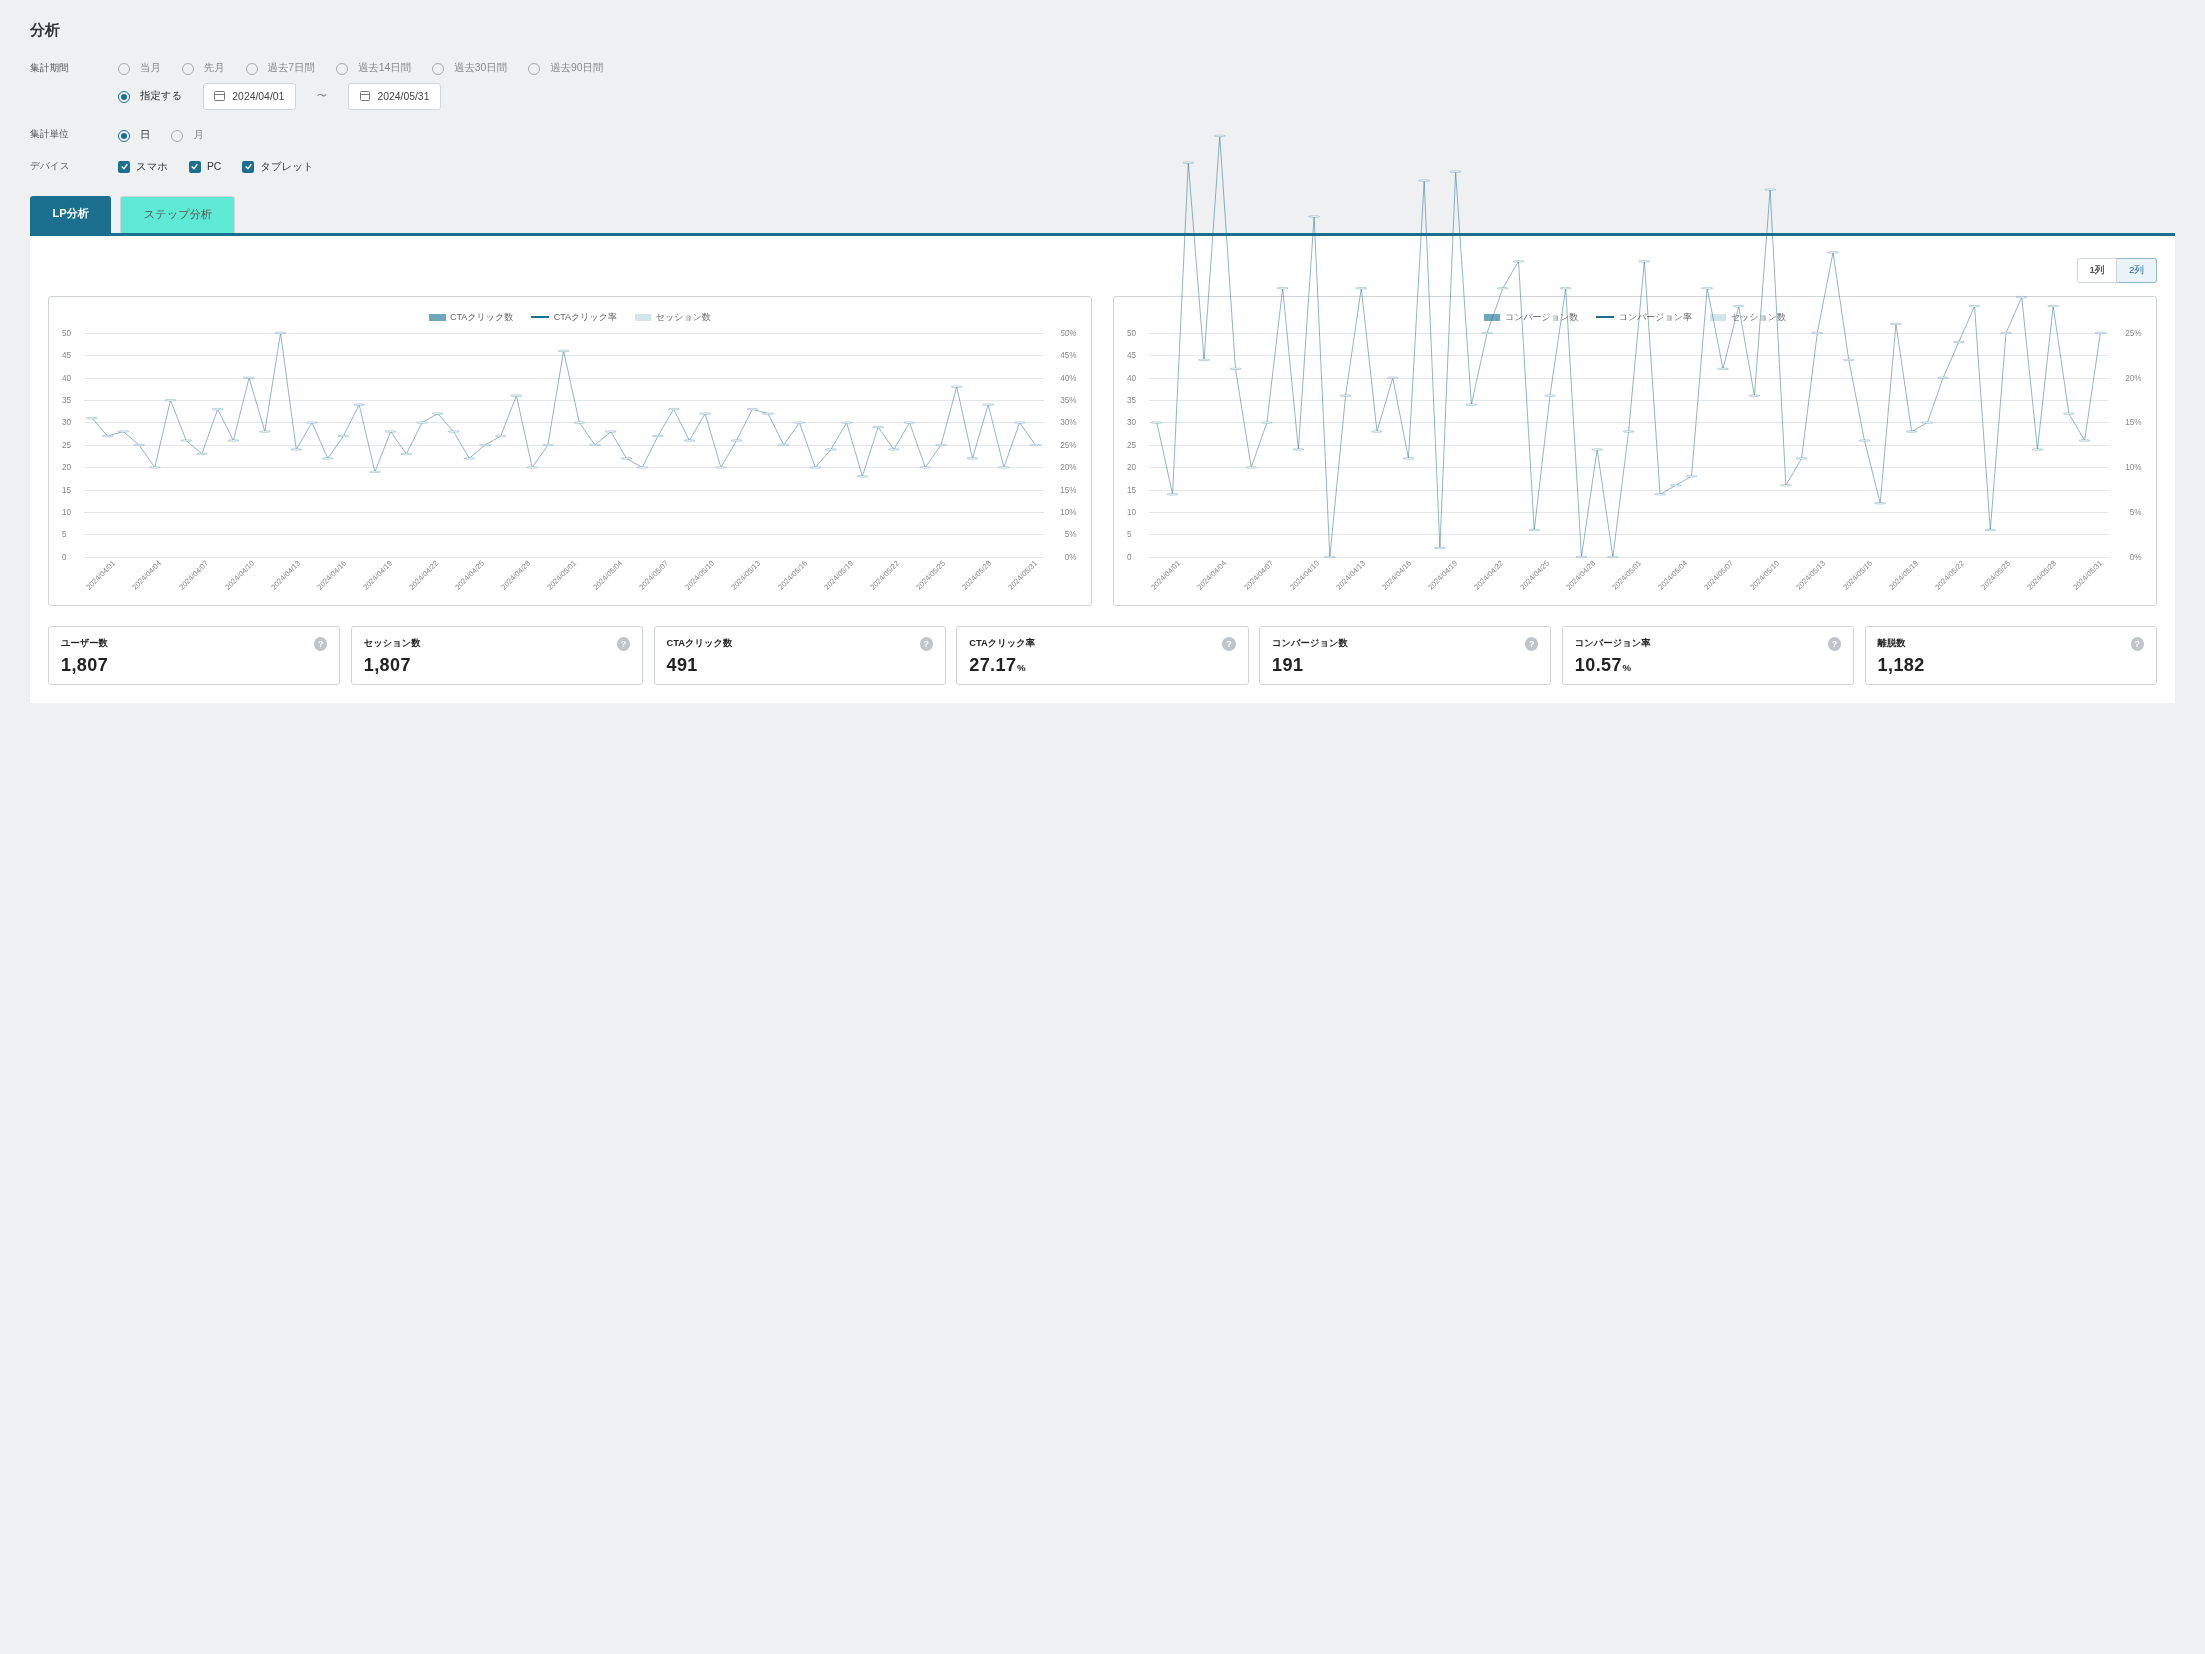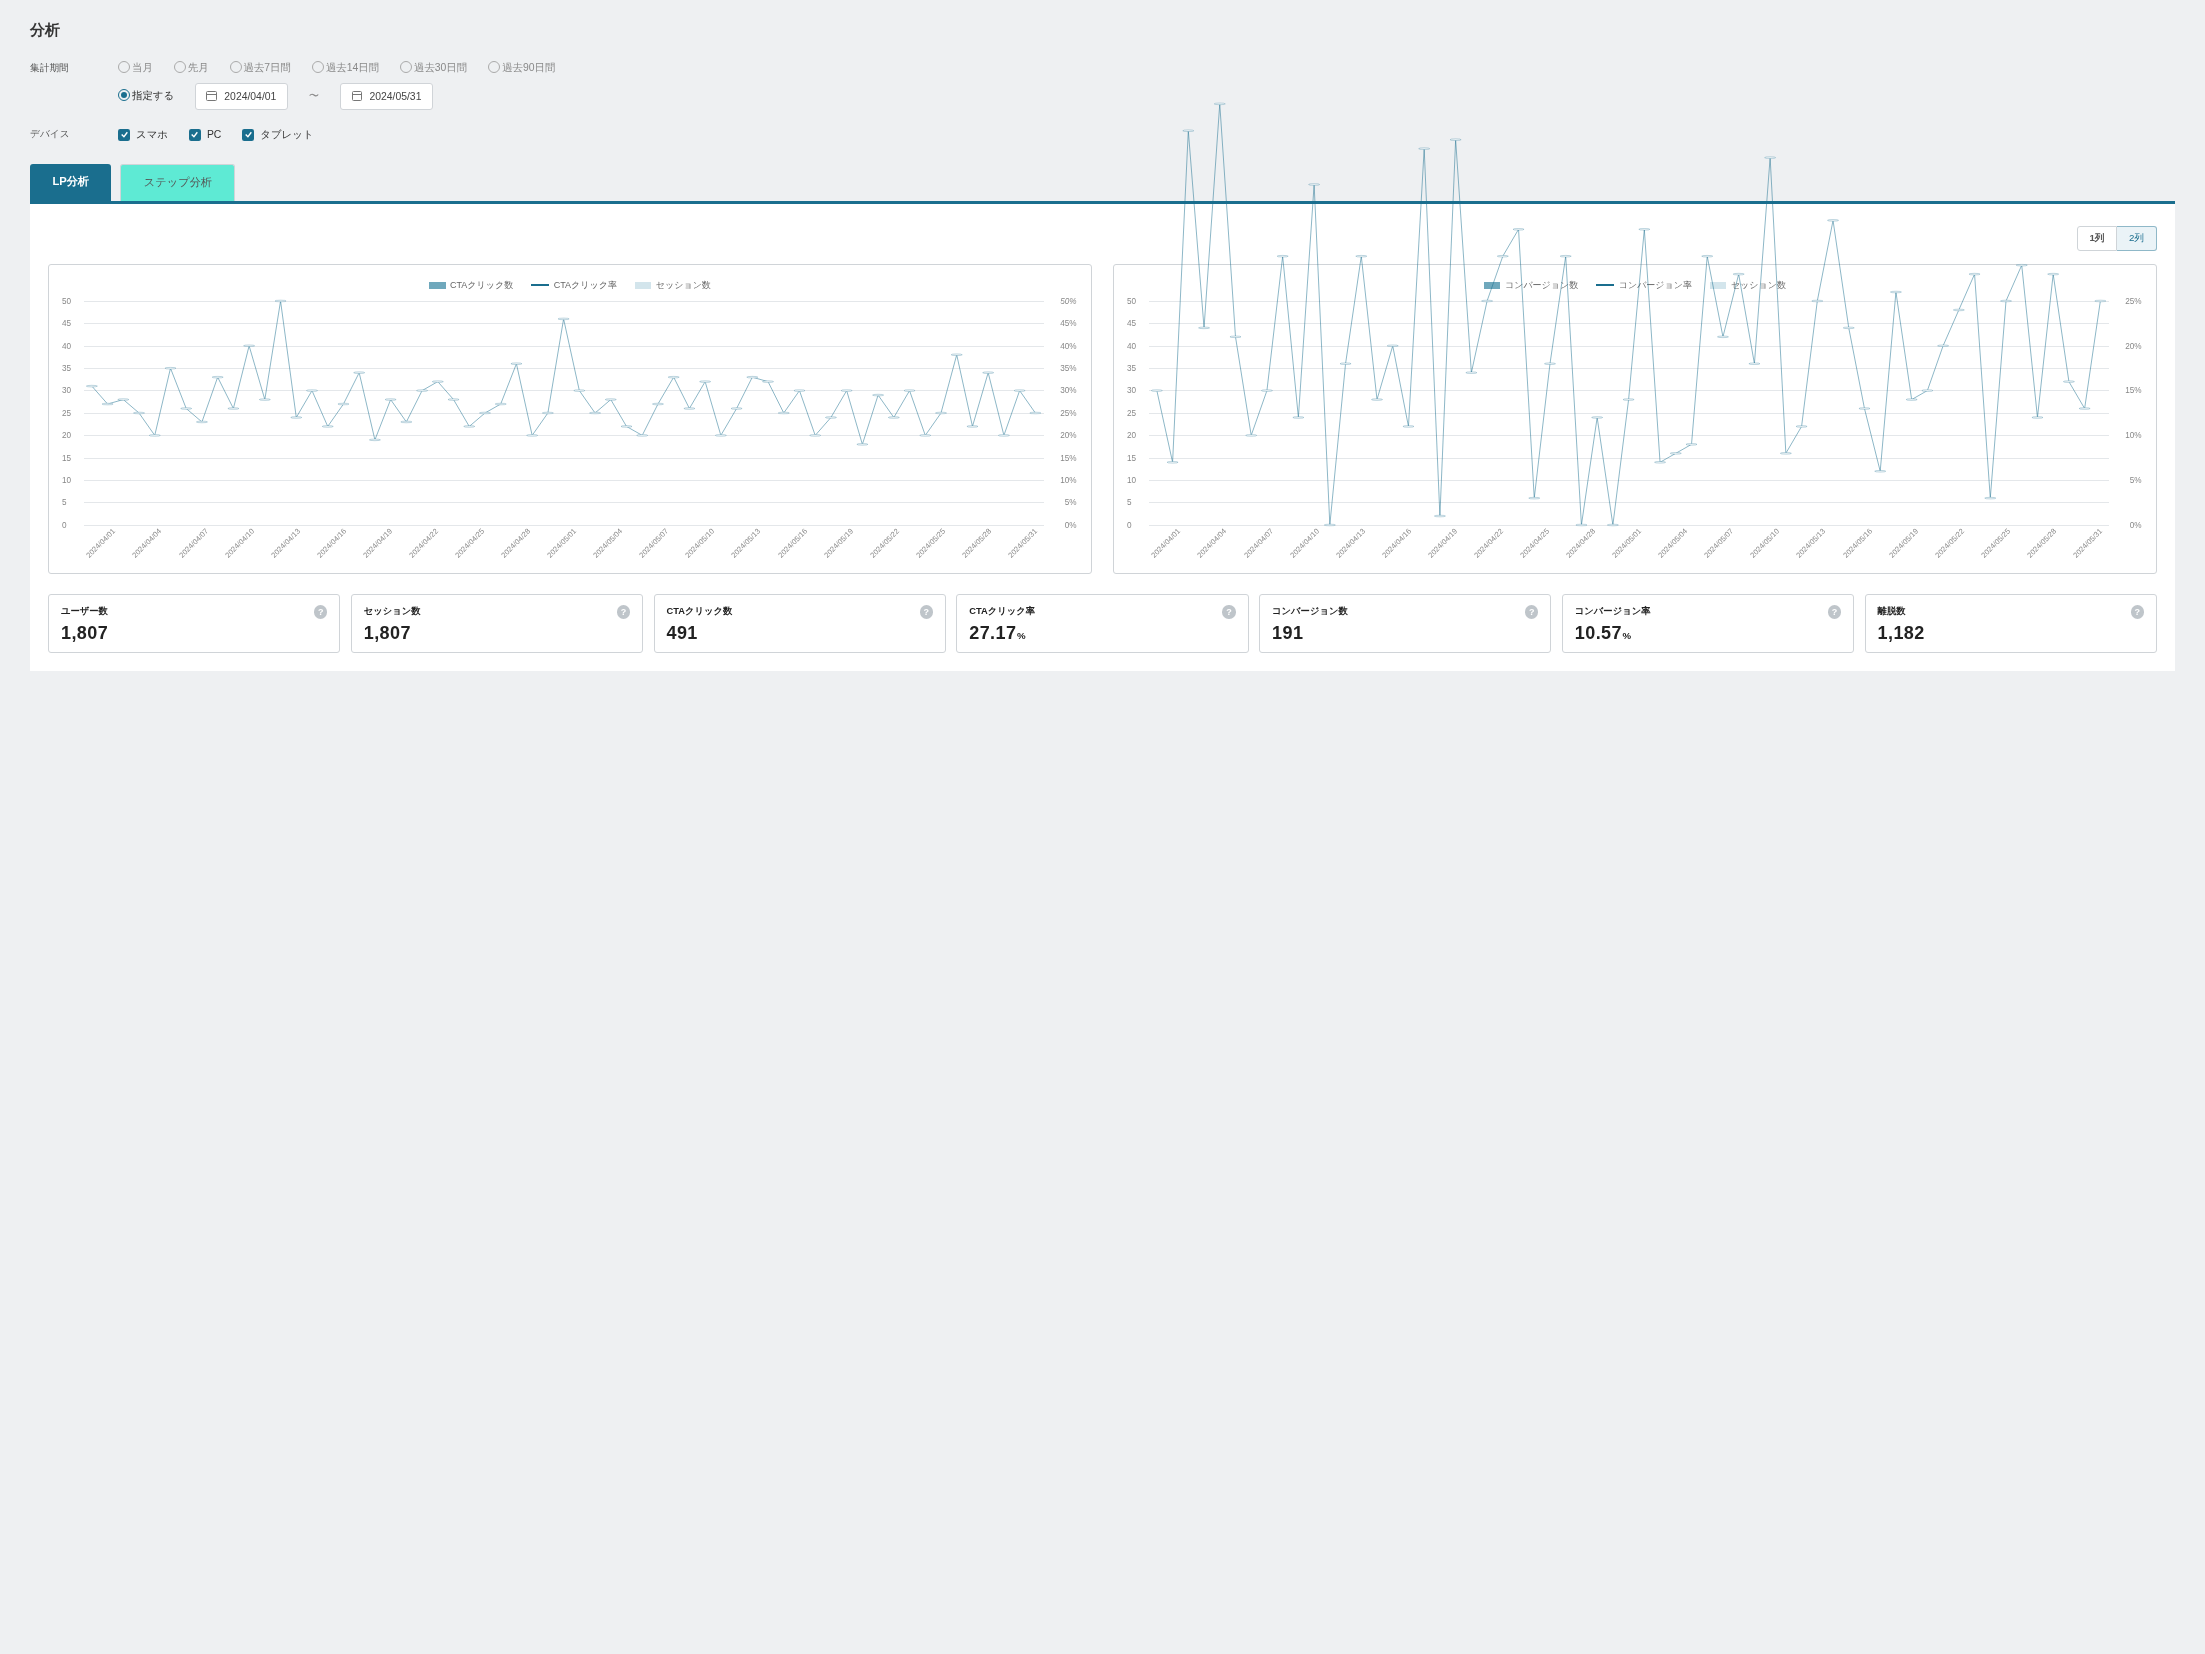--- a/index.html
+++ b/index.html
@@ -17,21 +17,21 @@
   .filter-label { width: 67px; flex: 0 0 67px; font-size: 9.7px; color: #555; }
   .filter-body { flex: 1; display: flex; align-items: center; flex-wrap: wrap; gap: 10.4px 21px; }
 
   .select-lp {
     flex: 1; height: 30px; background: #fff; border: 0.7px solid #d0d4d8;
     border-radius: 3px; display: flex; align-items: center; padding: 0 10.4px;
     justify-content: space-between; cursor: pointer;
   }
   .chev { width: 7.5px; height: 7.5px; border-right: 1.1px solid #888; border-bottom: 1.1px solid #888; transform: rotate(45deg) translateY(-1.5px); }
 
-  .radio { display: inline-flex; align-items: flex-start; gap: 2px; cursor: pointer; color: #888; }
+  .radio { display: inline-flex; align-items: flex-end; gap: 10px; cursor: pointer; color: #888; }
   .radio .dot { width: 12px; height: 12px; border: 1.1px solid #aaa; border-radius: 50%; display: inline-flex; align-items: center; justify-content: center; }
   .radio.selected { color: #333; }
   .radio.selected .dot { border-color: #1a6e8e; }
   .radio.selected .dot::after { content: ""; width: 6px; height: 6px; background: #1a6e8e; border-radius: 50%; }
 
   .date-input {
     height: 27px; background: #fff; border: 0.7px solid #d0d4d8; border-radius: 3px;
     display: inline-flex; align-items: center; padding: 0 10.4px; gap: 7.5px; color: #444;
   }
   .cal-icon { width: 10.4px; height: 10.4px; border: 1.1px solid #777; border-radius: 1.5px; position: relative; }
@@ -160,20 +160,33 @@
         <span>2024/04/01</span>
       </div>
       <span class="tilde">〜</span>
       <div class="date-input">
         <span class="cal-icon"></span>
         <span>2024/05/31</span>
       </div>
     </div>
   </div>
 
+  <div class="filter-row">
+    <div class="filter-label">集計単位</div>
+    <div class="filter-body" id="unit-options">
+        <label class="radio selected">
+          <span class="dot"></span>
+          <span>日</span>
+        </label>
+        <label class="radio">
+          <span class="dot"></span>
+          <span>月</span>
+        </label>
+      </div>
+  </div>
 
   <div class="filter-row" style="margin-bottom:7.5px;">
     <div class="filter-label">デバイス</div>
     <div class="filter-body" id="device-options">
         <label class="check">
           <span class="box">
             <svg viewBox="0 0 16 16">
               <polyline points="3,8 7,12 13,4"></polyline>
             </svg>
           </span>

